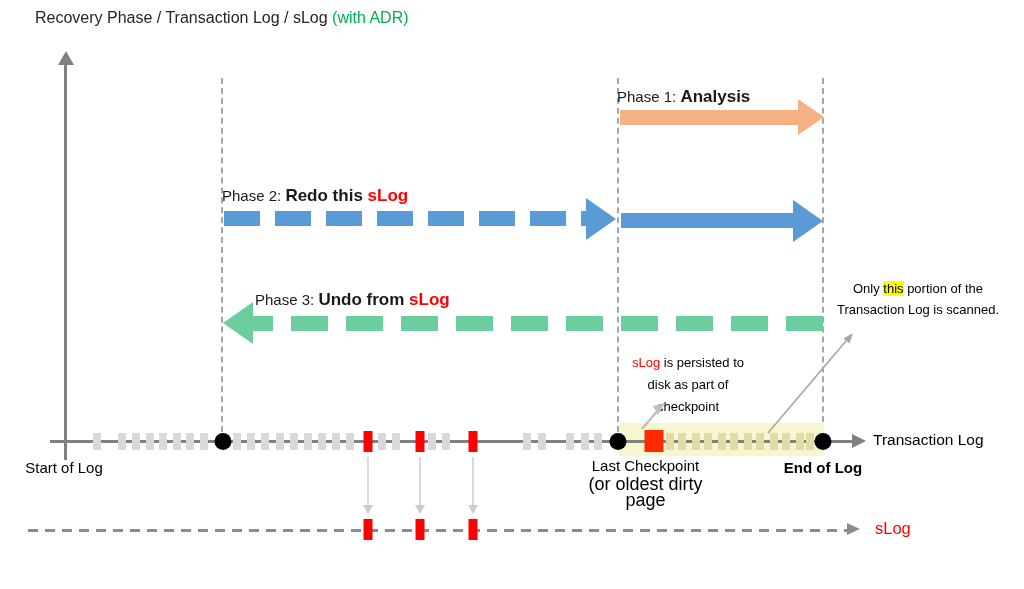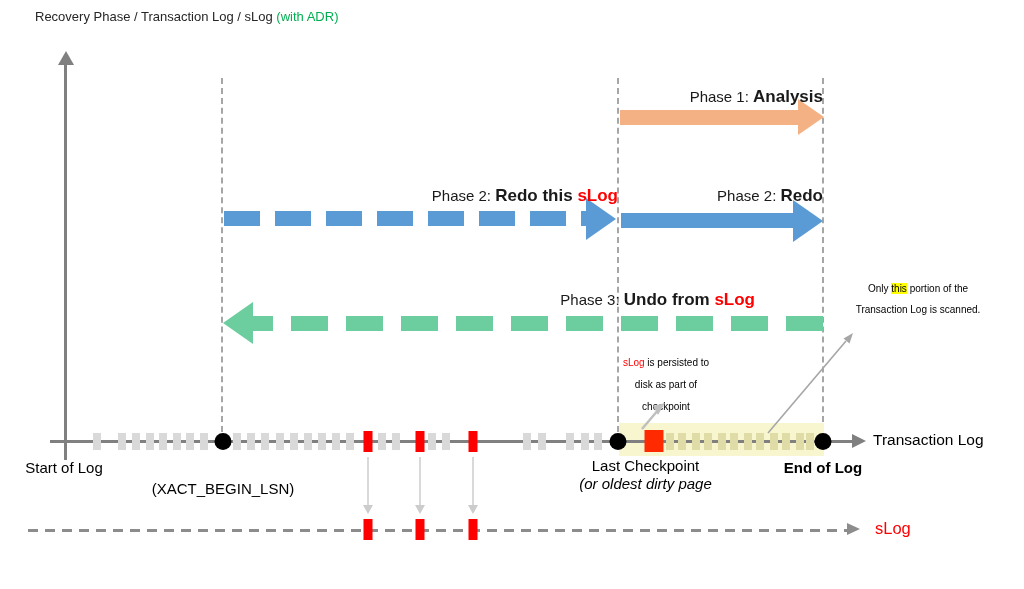--- a/index.html
+++ b/index.html
@@ -1,31 +1,31 @@
 <!DOCTYPE html>
 <html style="--phase1-arrow: #F4B183; --phase2-arrow: #5B9BD5; --phase3-arrow: #6CCE9E; --accent-red: #FF0000; --red-square: #FF2A00; --yellow-band: #F8F6CE; --highlight-yellow: #FFFF00; --title-green: #00B050; --tick-gray: #D9D9D9; --tick-khaki: #DFDCA8; --line-gray: #808080; --dashed-gray: #A6A6A6;"><head>
 <meta charset="utf-8">
 <style>
   html,body{margin:0;padding:0;background:#fff;}
   .canvas{
     position:relative; width:1024px; height:589px; overflow:hidden;
     font-family:"Liberation Sans", sans-serif; color:#1a1a1a; background:#fff;
   }
   
-  .title{position:absolute; left:35px; top:9px; font-size:13px; color:#262626; white-space:nowrap;}
+  .title{position:absolute; left:35px; top:9px; font-size:16px; color:#262626; white-space:nowrap;}
   .title .adr{color:var(--title-green);}
   
   .v-axis{position:absolute; left:64px; top:60px; width:3px; height:400px; background:var(--line-gray); z-index:1;}
   .v-axis-head{position:absolute; left:58px; top:51px; width:0; height:0;
     border-left:8px solid transparent; border-right:8px solid transparent;
     border-bottom:14px solid var(--line-gray); z-index:1;}
   .vline{position:absolute; top:78px; height:364px; width:0; border-left:2px dashed var(--dashed-gray); z-index:0;}
   .vline.a{left:221px;} .vline.b{left:617px;} .vline.c{left:822px;}
   
-  .phase-label{position:absolute; text-align:right; font-size:15px; white-space:nowrap; z-index:3;}
+  .phase-label{position:absolute; text-align:left; font-size:15px; white-space:nowrap; z-index:3;}
   .phase-label .b{font-weight:bold; font-size:17px;}
   .phase-label .r{font-weight:bold; font-size:17px; color:var(--accent-red);}
   
   .shaft{position:absolute; height:15px; z-index:2;}
   .shaft.orange{background:var(--phase1-arrow);}
   .shaft.blue-solid{background:var(--phase2-arrow);}
   .shaft.blue-dash{background:repeating-linear-gradient(90deg, var(--phase2-arrow) 0 36px, transparent 36px 51px);}
   .shaft.green-dash{background:repeating-linear-gradient(270deg, var(--phase3-arrow) 0 37px, transparent 37px 55px);}
   .head-right{position:absolute; width:0; height:0; z-index:2;
     border-top:21px solid transparent; border-bottom:21px solid transparent; border-left:30px solid #000;}
@@ -42,33 +42,33 @@
   .yellow-band{position:absolute; left:619px; top:423px; width:205px; height:33px; background:var(--yellow-band); z-index:1;}
   .tick{position:absolute; top:433px; width:8px; height:17px; transform:translateX(-50%); z-index:3;}
   .tick-gray{background:var(--tick-gray);}
   .tick-khaki{background:var(--tick-khaki);}
   .tick-red{background:var(--accent-red); top:431px; width:9px; height:21px;}
   .tick-red.on-slog{top:519px;}
   .dot{position:absolute; top:433px; width:17px; height:17px; border-radius:50%; background:#000; transform:translateX(-50%); z-index:4;}
   .red-square{position:absolute; top:430px; width:19px; height:22px; background:var(--red-square); transform:translateX(-50%); z-index:4;}
   
   .mk{position:absolute; text-align:center; font-size:15px; color:#000; line-height:21px; z-index:3;}
-  .mk .it{font-style:italic; font-size:15px; line-height:16px; display:block;}
+  .mk .it{font-size:18px; line-height:16px; display:block;}
   
   .down-stem{position:absolute; top:457px; width:2px; height:49px; background:#d9d9d9; transform:translateX(-50%); z-index:1;}
   .down-head{position:absolute; top:505px; width:0; height:0; transform:translateX(-50%); z-index:1;
     border-left:5px solid transparent; border-right:5px solid transparent; border-top:9px solid #cccccc;}
   
   .s-line{position:absolute; left:28px; top:529px; width:820px; height:3px; z-index:2;
     background:repeating-linear-gradient(90deg, #8c8c8c 0 10px, transparent 10px 17px);}
   .s-head{position:absolute; left:847px; top:523px; width:0; height:0; z-index:2;
     border-top:6px solid transparent; border-bottom:6px solid transparent; border-left:13px solid #8c8c8c;}
   .s-label{position:absolute; left:875px; top:519px; font-size:16.5px; color:var(--accent-red); white-space:nowrap;}
   
-  .note{position:absolute; text-align:center; font-size:10px; line-height:22px; color:#000; z-index:5;}
+  .note{position:absolute; text-align:center; font-size:13px; line-height:22px; color:#000; z-index:5;}
   .note .red{color:var(--accent-red);}
   .note .hl{background:var(--highlight-yellow);}
   .caption{position:absolute; left:270px; top:542px; width:300px; text-align:center; font-size:14.5px; line-height:22px; color:#000;}
   .caption .red{color:var(--accent-red);}
   .arrows-svg{position:absolute; left:0; top:0; z-index:5; pointer-events:none;}
 </style>
 </head>
 <body>
 
 <div class="canvas">
@@ -88,23 +88,20 @@
   </div>
   <div class="shaft orange" style="left:620px; top:110px; width:180px;"></div>
   <div class="head-right orange" style="left:798px; top:99px;"></div>
 
   <div class="phase-label" style="left:222px; width:396px; top:186px;">
     <span>Phase 2: </span><span class="b">Redo this </span><span class="r">sLog</span>
   </div>
   <div class="shaft blue-dash" style="left:224px; top:211px; width:362px;"></div>
   <div class="head-right blue" style="left:586px; top:198px;"></div>
 
-  <div class="phase-label" style="left:617px; width:206px; top:186px;">
-    <span>Phase 2: </span><span class="b">Redo</span>
-  </div>
   <div class="shaft blue-solid" style="left:621px; top:213px; width:172px;"></div>
   <div class="head-right blue" style="left:793px; top:200px;"></div>
 
   <div class="phase-label" style="left:255px; width:500px; top:290px;">
     <span>Phase 3: </span><span class="b">Undo from </span><span class="r">sLog</span>
   </div>
   <div class="head-left green" style="left:223px; top:302px;"></div>
   <div class="shaft green-dash" style="left:253px; top:316px; width:570px;"></div>
 
   <div class="yellow-band"></div>
@@ -161,39 +158,38 @@
       <div class="down-head" style="left: 473px;"></div>
       <div class="dot" style="left: 223px;"></div>
       <div class="dot" style="left: 618px;"></div>
       <div class="dot" style="left: 823px;"></div>
     </div>
   <div class="red-square" id="red-square" style="left: 654px;"></div>
 
   <div class="mk" style="left:8px; top:457px; width:112px;">Start of Log</div>
   <div class="mk" style="left:122px; top:457px; width:202px;">
     <br>
-    <span>(XACT_BEGIN_LSN)</span>
   </div>
   <div class="mk" style="left:568px; top:455px; width:155px;">
     <span>Last Checkpoint</span>
     <span class="it">(or oldest dirty page</span>
   </div>
   <div class="mk" style="left:772px; top:457px; width:102px;font-weight:bold;">End of Log</div>
 
   <div class="s-line"></div>
   <div class="s-head"></div>
   <div class="s-label">sLog</div>
   <div id="slog-layer">
       <div class="tick tick-red on-slog" style="left: 368px;"></div>
       <div class="tick tick-red on-slog" style="left: 420px;"></div>
       <div class="tick tick-red on-slog" style="left: 473px;"></div>
     </div>
 
 
-  <div class="note" style="left:600px; top:352px; width:132px;">
+  <div class="note" style="left:622px; top:352px; width:132px;">
     <div><span class="red">sLog</span><span> is persisted to</span></div>
     <div>disk as part of</div>
     <div>checkpoint</div>
   </div>
 
   <div class="note" style="left:822px; top:278px; width:192px; line-height:21px;">
     <div><span>Only </span><span class="hl">this</span><span> portion of the</span></div>
     <div>Transaction Log is scanned.</div>
   </div>
 

